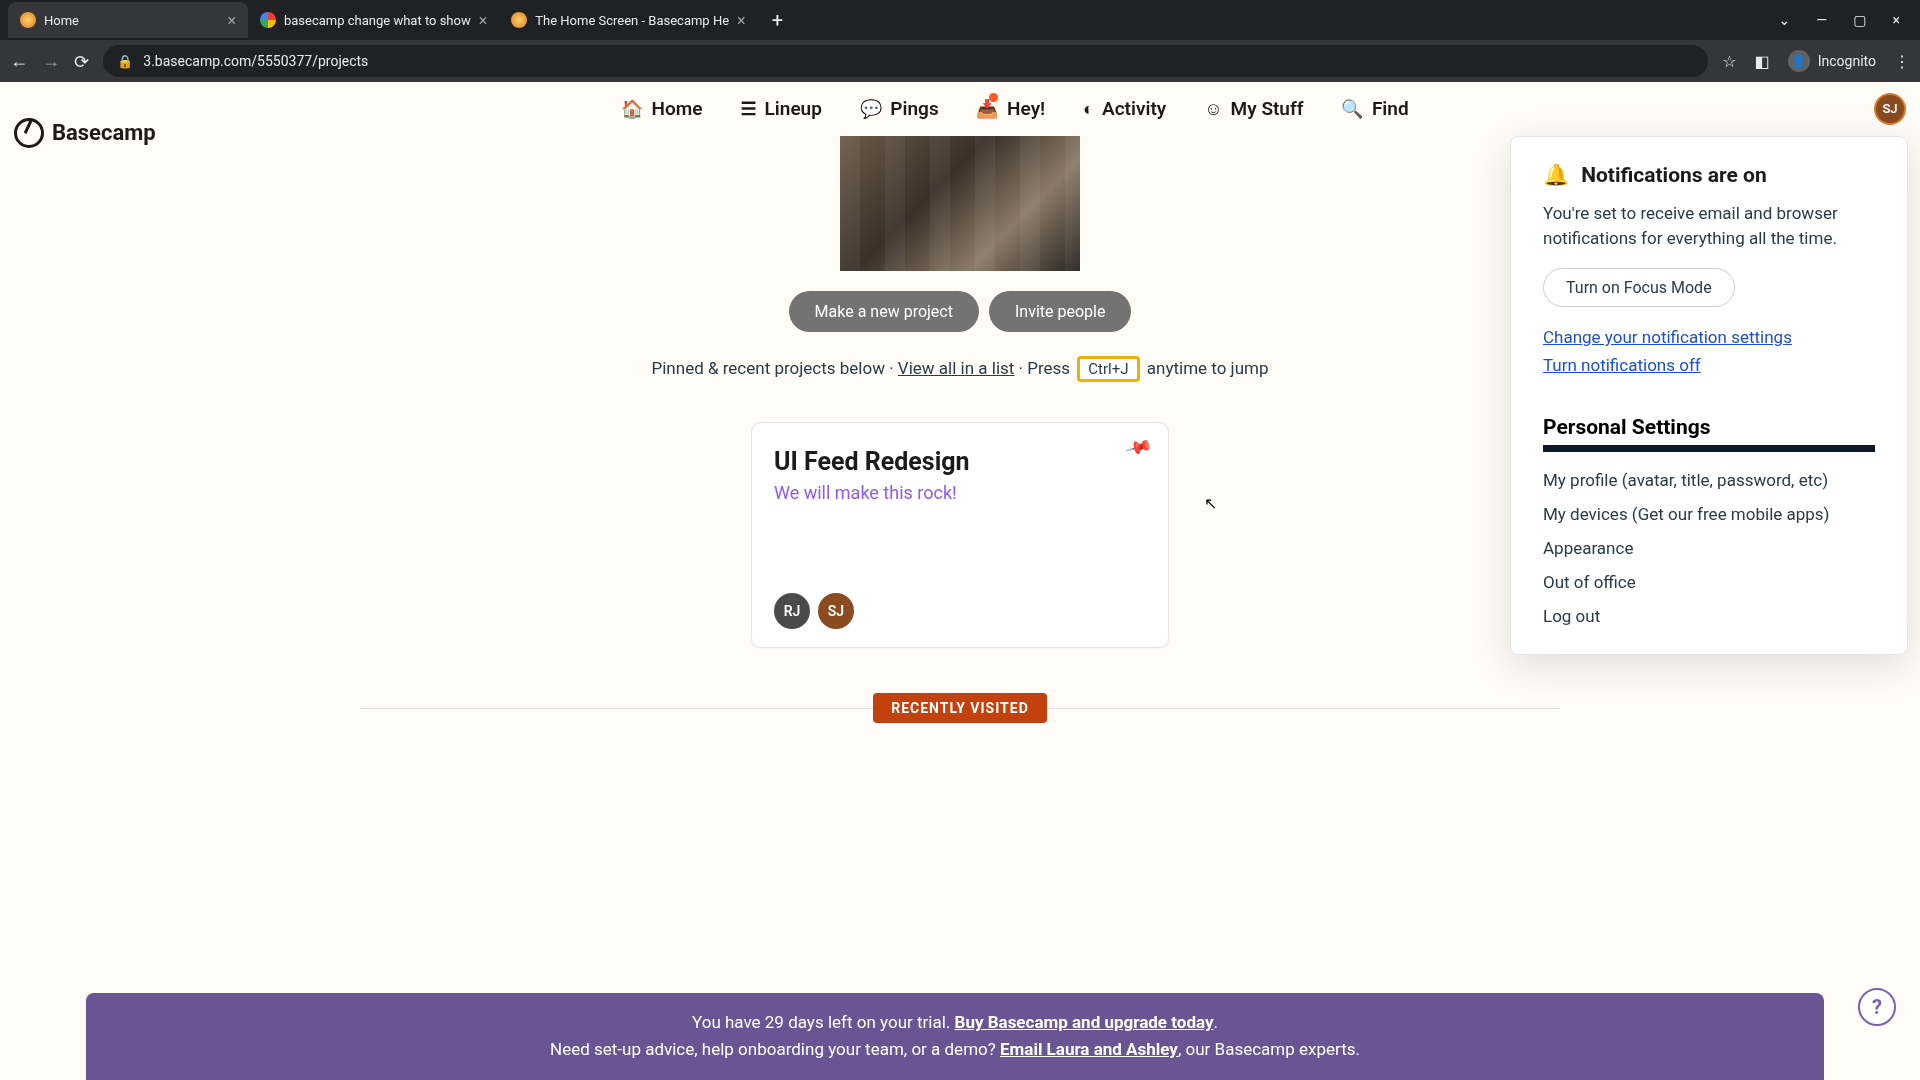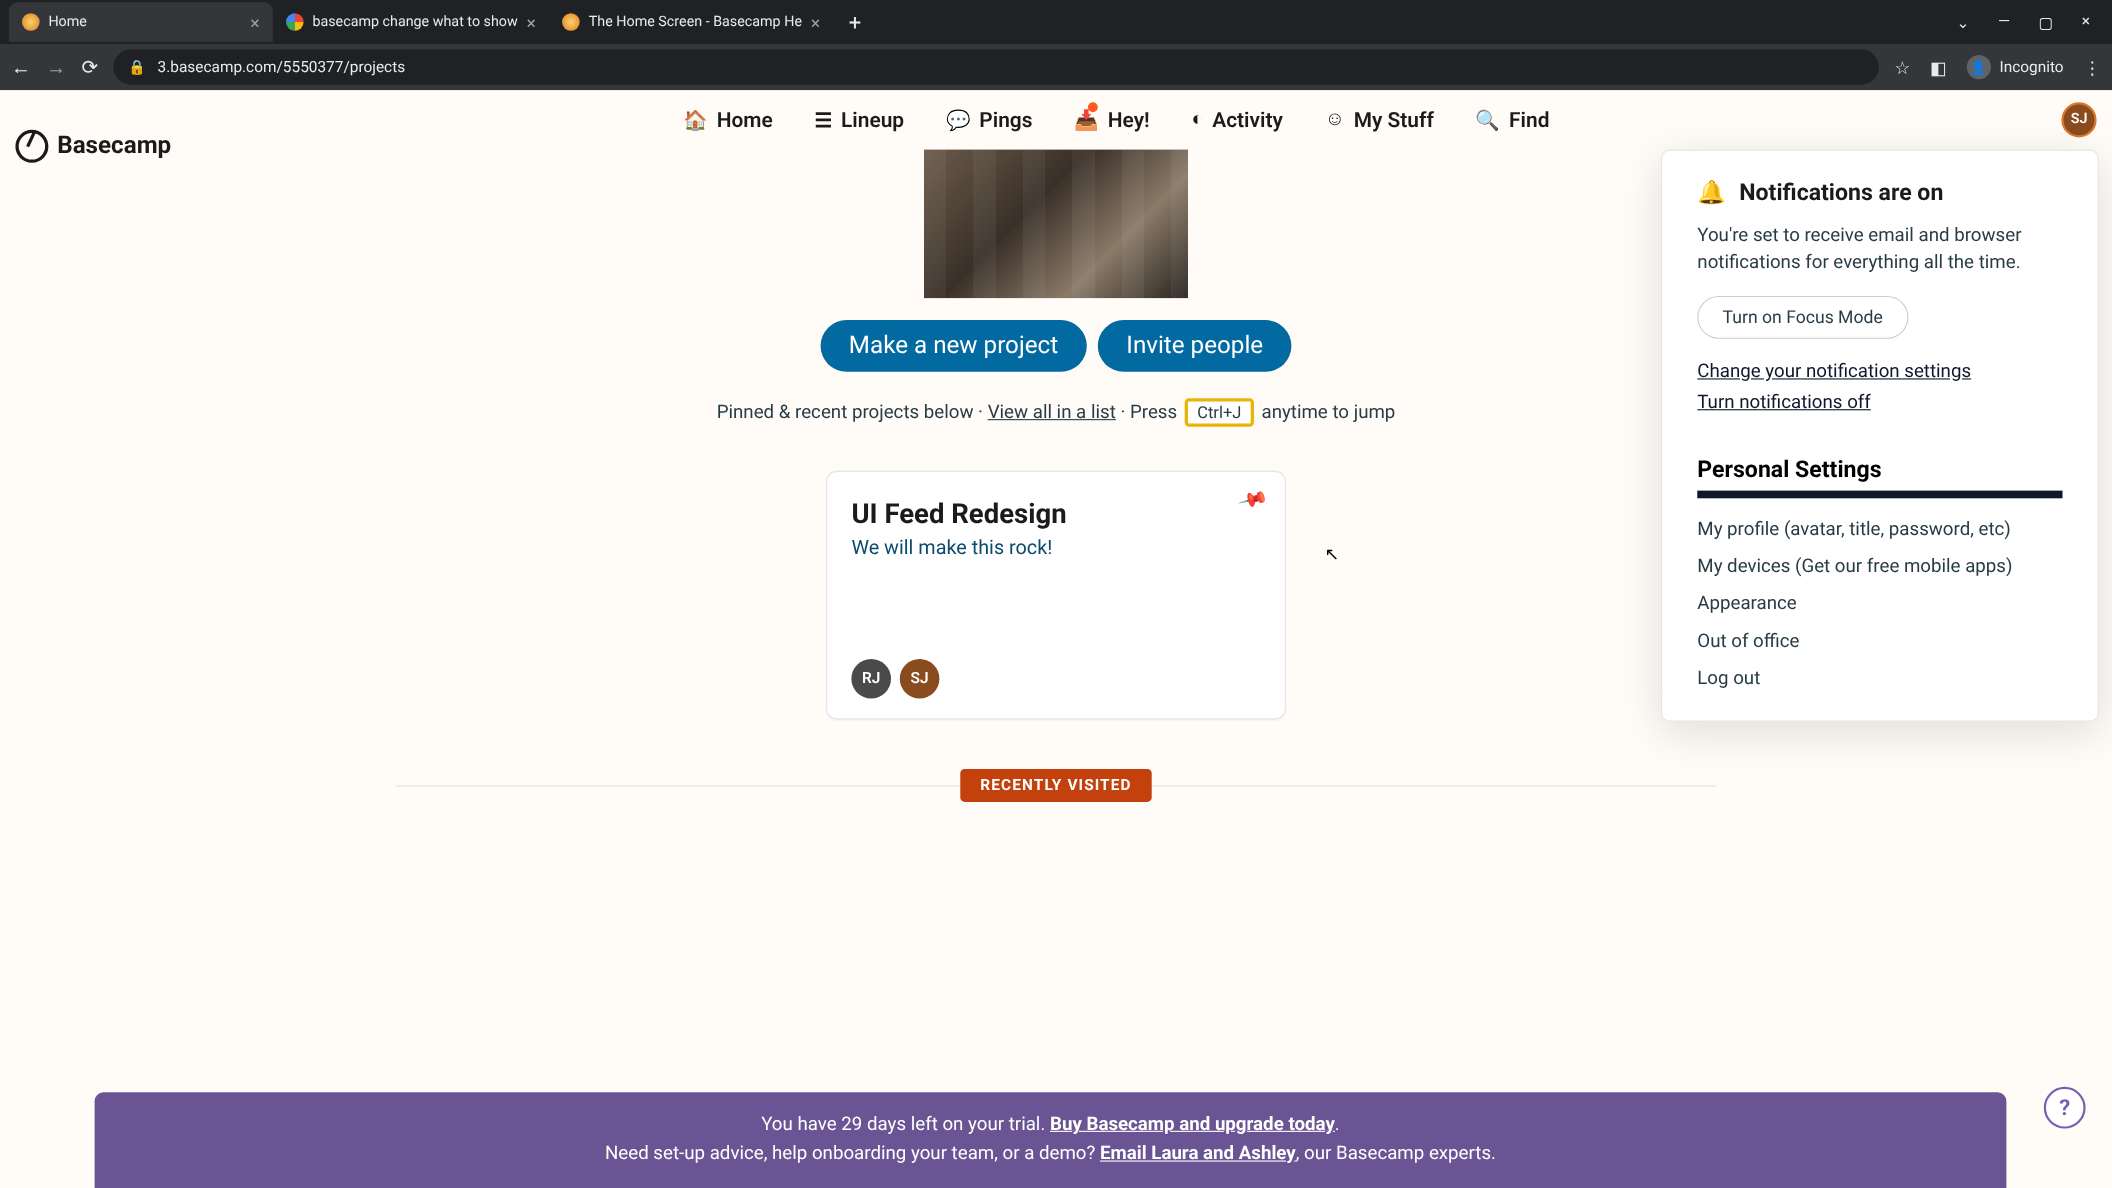--- a/index.html
+++ b/index.html
@@ -33,44 +33,44 @@
 .nav-center { flex: 1; display: flex; justify-content: center; gap: 38px; }
 .nav-item { display: flex; align-items: center; gap: 8px; font-size: 19px; font-weight: 600; color: #1b1b1b; cursor: pointer; position: relative; }
 .nav-item .ico { font-size: 18px; }
 .hey-dot { position: absolute; top: -4px; left: 12px; width: 9px; height: 9px; background: #ff5a1f; border-radius: 50%; }
 .avatar-sj { width: 32px; height: 32px; border-radius: 50%; background: #8a4b1e; color: #fff; display: flex; align-items: center; justify-content: center; font-size: 13px; font-weight: 600; border: 2px solid #d97a2b; cursor: pointer; }
 
 .content { width: 100%; display: flex; flex-direction: column; align-items: center; }
 .hero-img { width: 240px; height: 135px; background: linear-gradient(135deg,#6b5b4a 0%, #3a3028 40%, #8a7a68 70%, #2a2520 100%); margin-top: 0; position: relative; overflow: hidden; }
 .hero-img::before { content:""; position:absolute; inset:0; background: repeating-linear-gradient(90deg, rgba(255,255,255,0.05) 0 20px, transparent 20px 45px); }
 .actions { display: flex; gap: 10px; margin-top: 20px; }
-.btn-green { background: #0369a1; color: #fff; border: none; border-radius: 24px; padding: 11px 26px; font-size: 22px; cursor: pointer; }
+.btn-green { background: #737373; color: #fff; border: none; border-radius: 24px; padding: 11px 26px; font-size: 16px; cursor: pointer; }
 .hint-line { margin-top: 24px; font-size: 17px; color: #283c46; }
 .hint-line a { color: #283c46; text-decoration: underline; }
 .kbd { display: inline-block; border: 3px solid #eab308; border-radius: 4px; padding: 1px 8px; font-size: 15px; margin: 0 3px; background: #fff; }
 
 .project-card { width: 418px; background: #fff; border: 1px solid #e5e5e5; border-radius: 10px; margin-top: 40px; padding: 24px 22px 18px; position: relative; box-shadow: 0 1px 2px rgba(0,0,0,0.04); }
 .project-card .pin { position: absolute; top: 14px; right: 18px; color: #e0455e; font-size: 18px; transform: rotate(30deg); }
 .project-card h2 { font-size: 25px; font-weight: 700; color: #1b1b1b; margin-bottom: 6px; }
-.project-card p { font-size: 18px; color: #0c4a6e; }
+.project-card p { font-size: 18px; color: #8b5cf6; }
 .card-avatars { display: flex; gap: 8px; margin-top: 90px; }
 .av { width: 36px; height: 36px; border-radius: 50%; display: flex; align-items: center; justify-content: center; color: #fff; font-size: 14px; font-weight: 600; }
 .av.rj { background: #4a4a4a; }
 .av.sj { background: #8a4b1e; }
 
 .section-divider { width: 1200px; border-top: 1px solid #e0e0e0; margin-top: 60px; position: relative; display: flex; justify-content: center; }
 .section-chip { background: #c2410c; color: #fff; font-weight: 700; letter-spacing: 1px; font-size: 14px; padding: 7px 18px; border-radius: 4px; position: relative; top: -16px; }
 
 
 .dropdown { position: absolute; top: 54px; right: 12px; width: 398px; background: #fff; border: 1px solid #e5e5e5; border-radius: 8px; box-shadow: 0 10px 40px rgba(0,0,0,0.12); padding: 26px 32px 28px; }
 .dd-heading { display: flex; align-items: center; gap: 12px; font-size: 21px; font-weight: 700; color: #1b1b1b; margin-bottom: 14px; }
 .dd-text { font-size: 17px; color: #283c46; line-height: 1.45; margin-bottom: 18px; }
 .dd-btn { border: 1px solid #ccc; background: #fff; border-radius: 22px; padding: 9px 22px; font-size: 16px; cursor: pointer; color: #283c46; }
 .dd-links { margin-top: 20px; display: flex; flex-direction: column; gap: 8px; }
-.dd-links a { color: #0f172a; text-decoration: underline; font-size: 17px; cursor: pointer; }
+.dd-links a { color: #1d4ed8; text-decoration: underline; font-size: 17px; cursor: pointer; }
 .dd-section-title { font-size: 21px; font-weight: 700; margin-top: 40px; margin-bottom: 18px; border-bottom: 7px solid #0f172a; padding-bottom: 6px; }
 .dd-menu { display: flex; flex-direction: column; gap: 14px; }
 .dd-menu a { font-size: 17px; color: #283c46; text-decoration: none; cursor: pointer; }
 
 
 .trial-banner { position: absolute; bottom: 0; left: 86px; right: 96px; background: #6a5494; color: #fff; border-radius: 8px 8px 0 0; padding: 16px 20px 18px; text-align: center; font-size: 17px; line-height: 1.55; }
 .trial-banner a { color: #fff; text-decoration: underline; font-weight: 700; }
 .trial-banner .line2 a { font-weight: 700; }
 
 .help-fab { position: absolute; right: 24px; bottom: 54px; width: 38px; height: 38px; border: 2px solid #7a5fb0; border-radius: 50%; display: flex; align-items: center; justify-content: center; color: #7a5fb0; font-size: 20px; font-weight: 700; background: #fff; cursor: pointer; }

